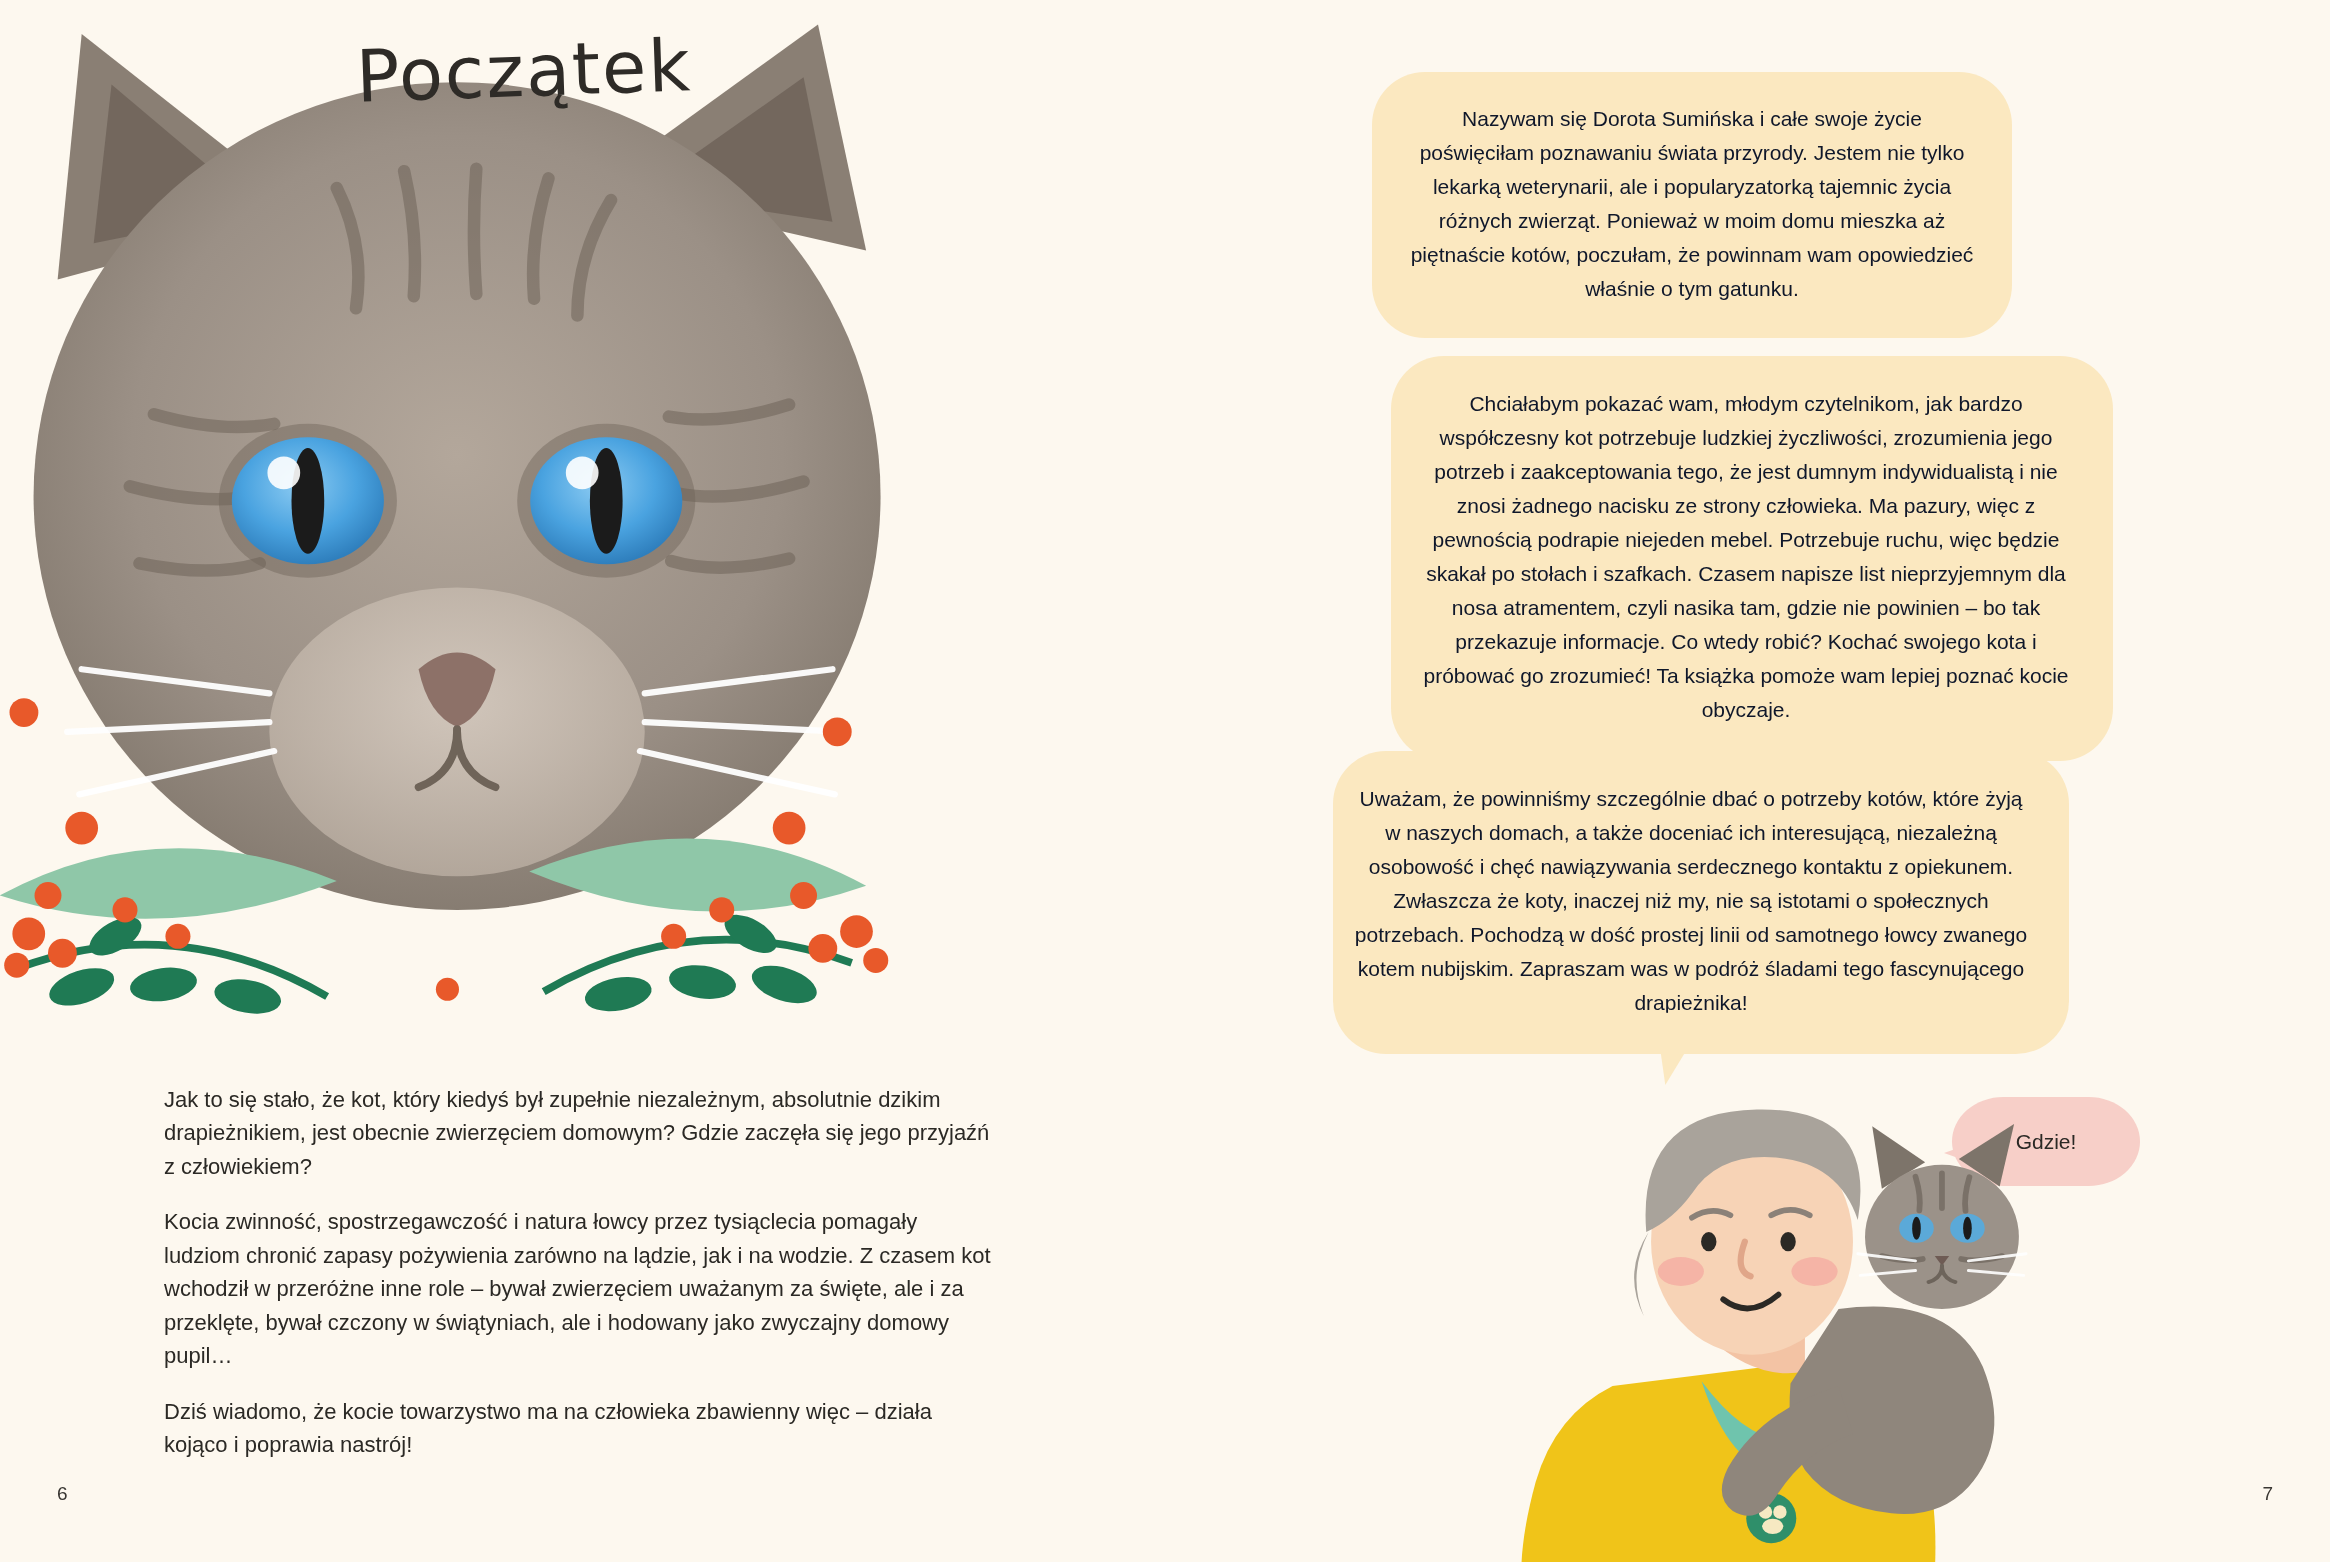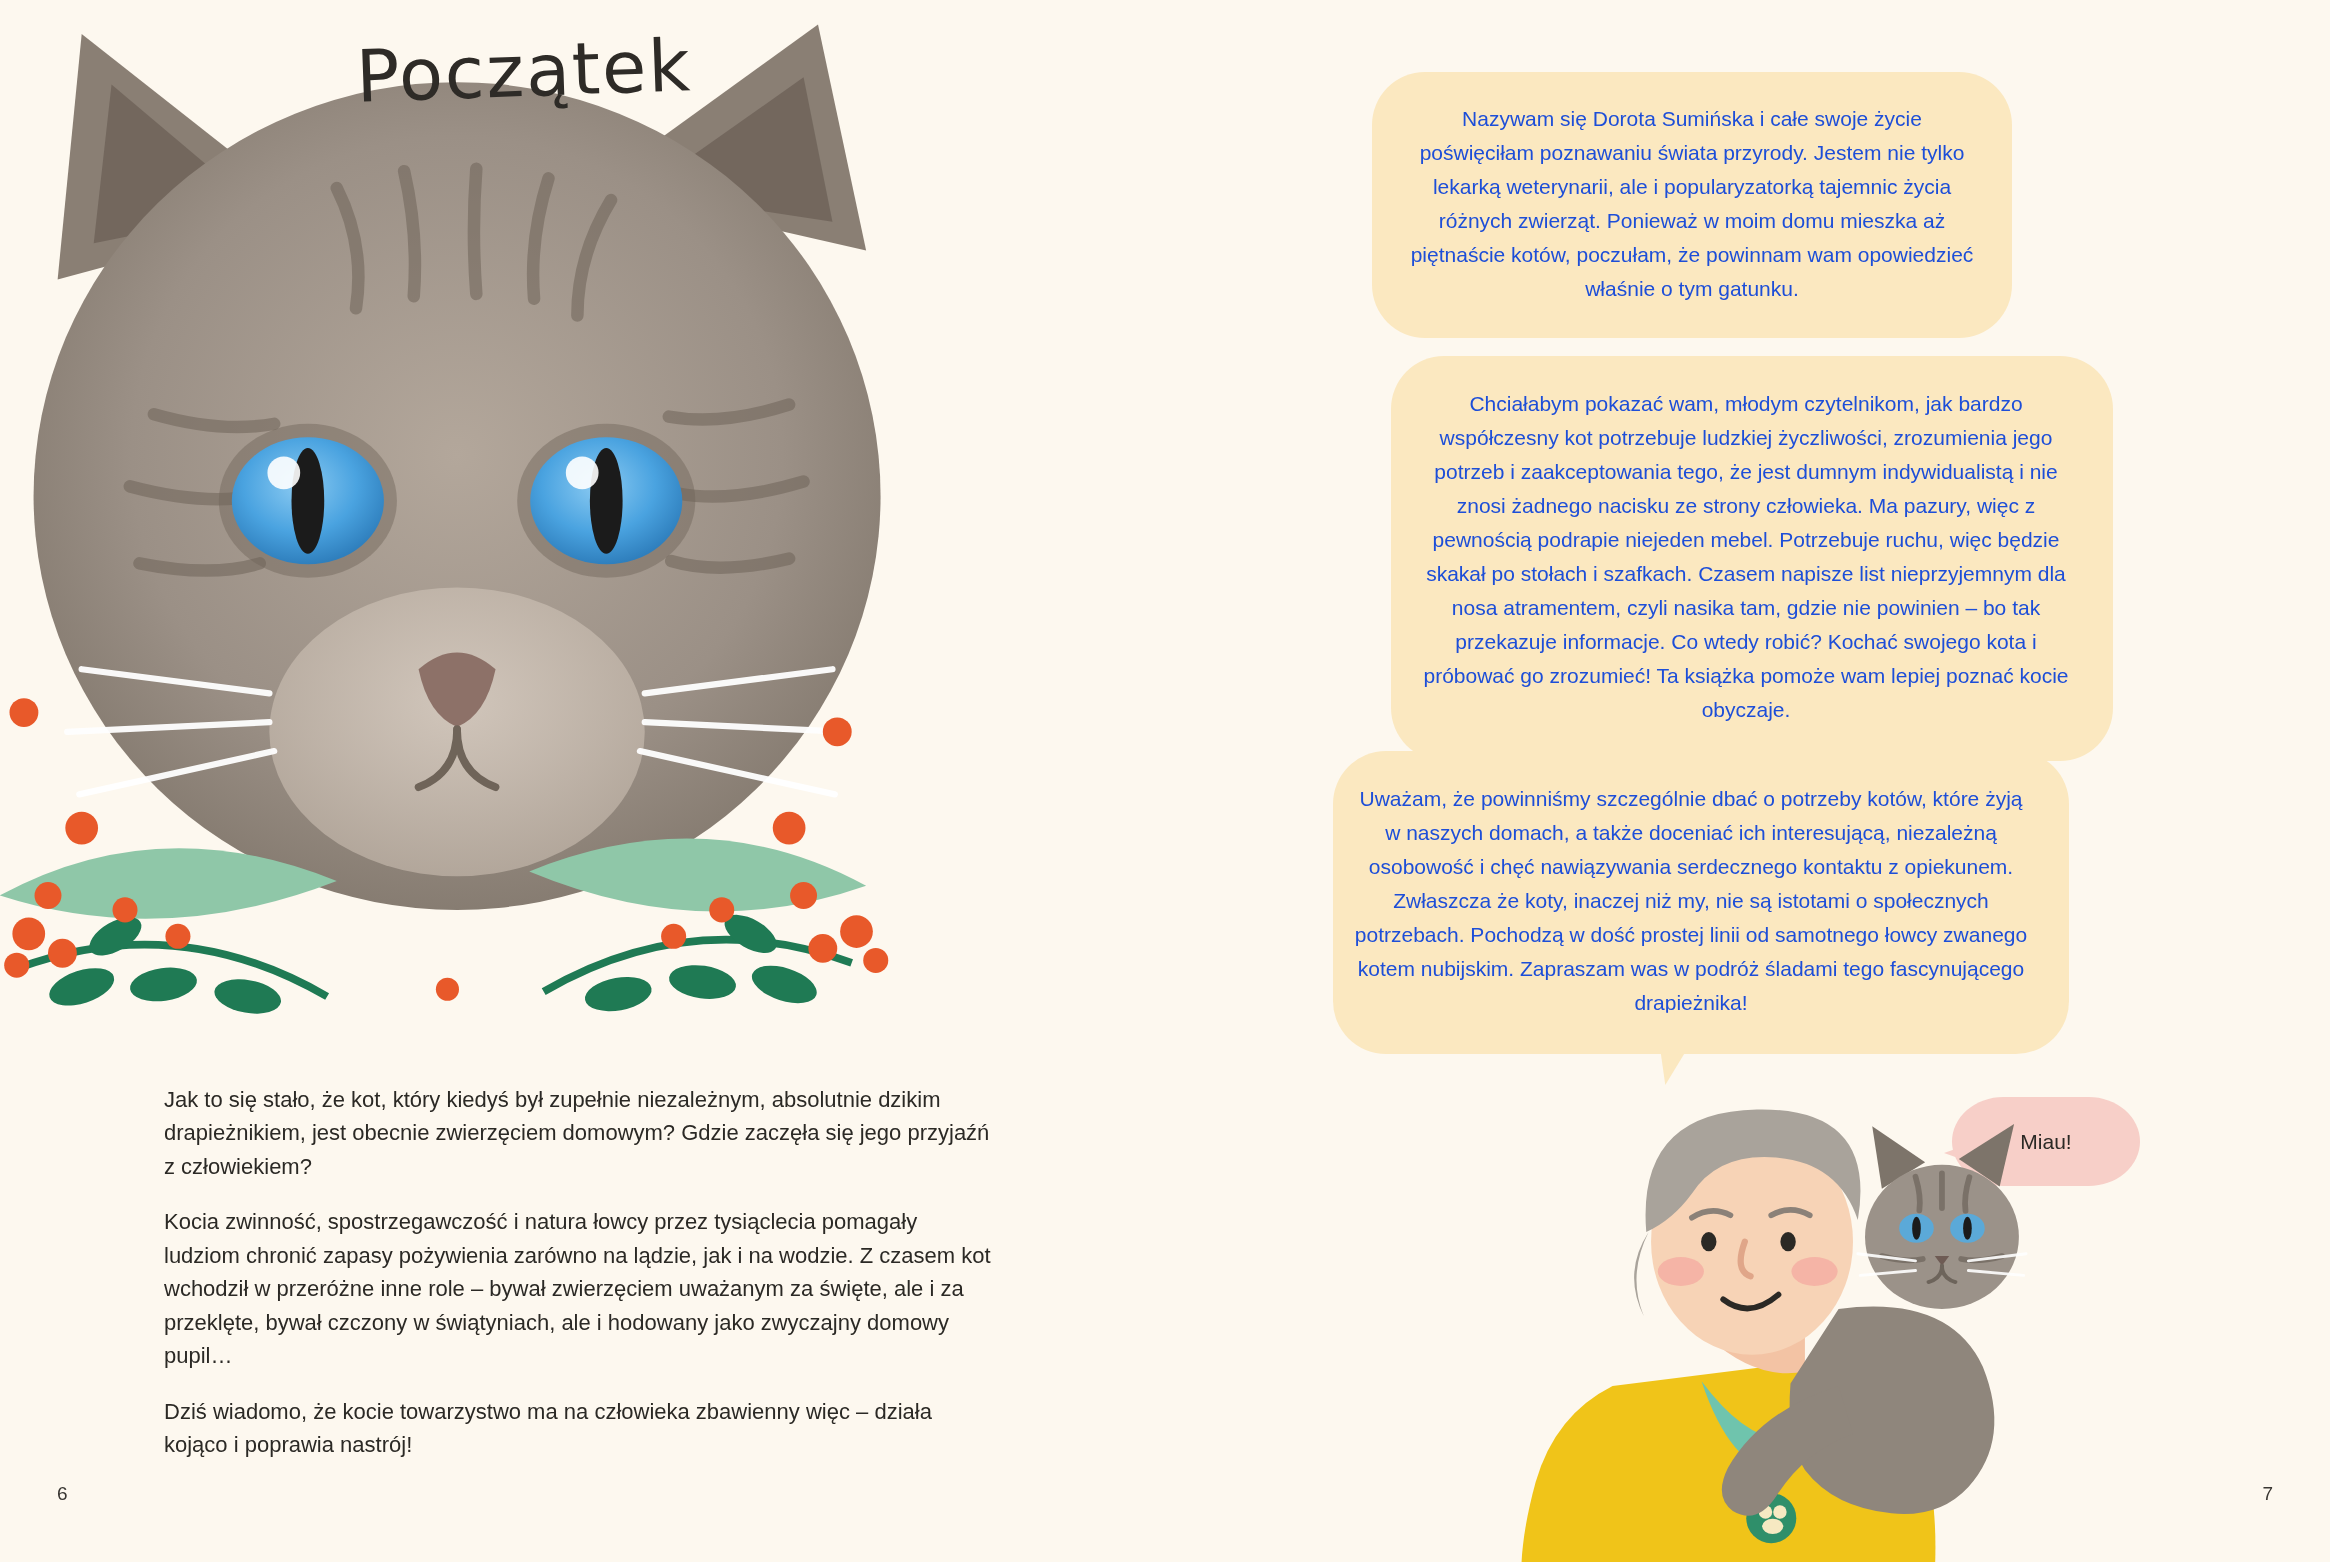--- a/index.html
+++ b/index.html
@@ -85,21 +85,21 @@
     color: #3a3733;
   }
   .page-num.left { left: 57px; }
   .page-num.right { right: 57px; }
 
   
   .bubble {
     position: absolute;
     background: #fbe8c0;
     border-radius: 43px;
-    color: #1d4ed8;
+    color: #0f172a;
     font-size: 21px;
     line-height: 1.62;
     text-align: center;
     box-sizing: border-box;
   }
   .bubble p { margin: 0; }
 
   #bubble-1 {
     left: 207px;
     top: 72px;
@@ -303,21 +303,21 @@
       <p>Chciałabym pokazać wam, młodym czytelnikom, jak bardzo współczesny kot potrzebuje ludzkiej życzliwości, zrozumienia jego potrzeb i zaakceptowania tego, że jest dumnym indywidualistą i nie znosi żadnego nacisku ze strony człowieka. Ma pazury, więc z pewnością podrapie niejeden mebel. Potrzebuje ruchu, więc będzie skakał po stołach i szafkach. Czasem napisze list nieprzyjemnym dla nosa atramentem, czyli nasika tam, gdzie nie powinien – bo tak przekazuje informacje. Co wtedy robić? Kochać swojego kota i próbować go zrozumieć! Ta książka pomoże wam lepiej poznać kocie obyczaje.</p>
     </div>
 
     <div class="bubble" id="bubble-3">
       <p>Uważam, że powinniśmy szczególnie dbać o potrzeby kotów, które żyją w naszych domach, a także doceniać ich interesującą, niezależną osobowość i chęć nawiązywania serdecznego kontaktu z opiekunem. Zwłaszcza że koty, inaczej niż my, nie są istotami o społecznych potrzebach. Pochodzą w dość prostej linii od samotnego łowcy zwanego kotem nubijskim. Zapraszam was w podróż śladami tego fascynującego drapieżnika!</p>
     </div>
     <div class="bubble-tail"></div>
 
     <div class="miau-tail"></div>
     <div class="miau-bubble">
-      <span>Miau!</span>
+      <span>Gdzie!</span>
     </div>
 
     <svg class="person-art" viewBox="0 0 1200 1080">
 
       <path d="M230 700 q-120 60 -160 200 q-30 110 -30 190 L900 1090 q10 -200 -50 -310 q-55 -100 -180 -135 Z" fill="#f0c419"></path>
 
       <path d="M415 690 q90 120 170 120 q80 -5 140 -110 q-60 170 -150 180 q-100 -10 -160 -190 Z" fill="#6fc4ad"></path>
 
       <path d="M430 600 q100 90 200 70 l0 -120 l-190 -10 Z" fill="#f3c3a4"></path>
 

